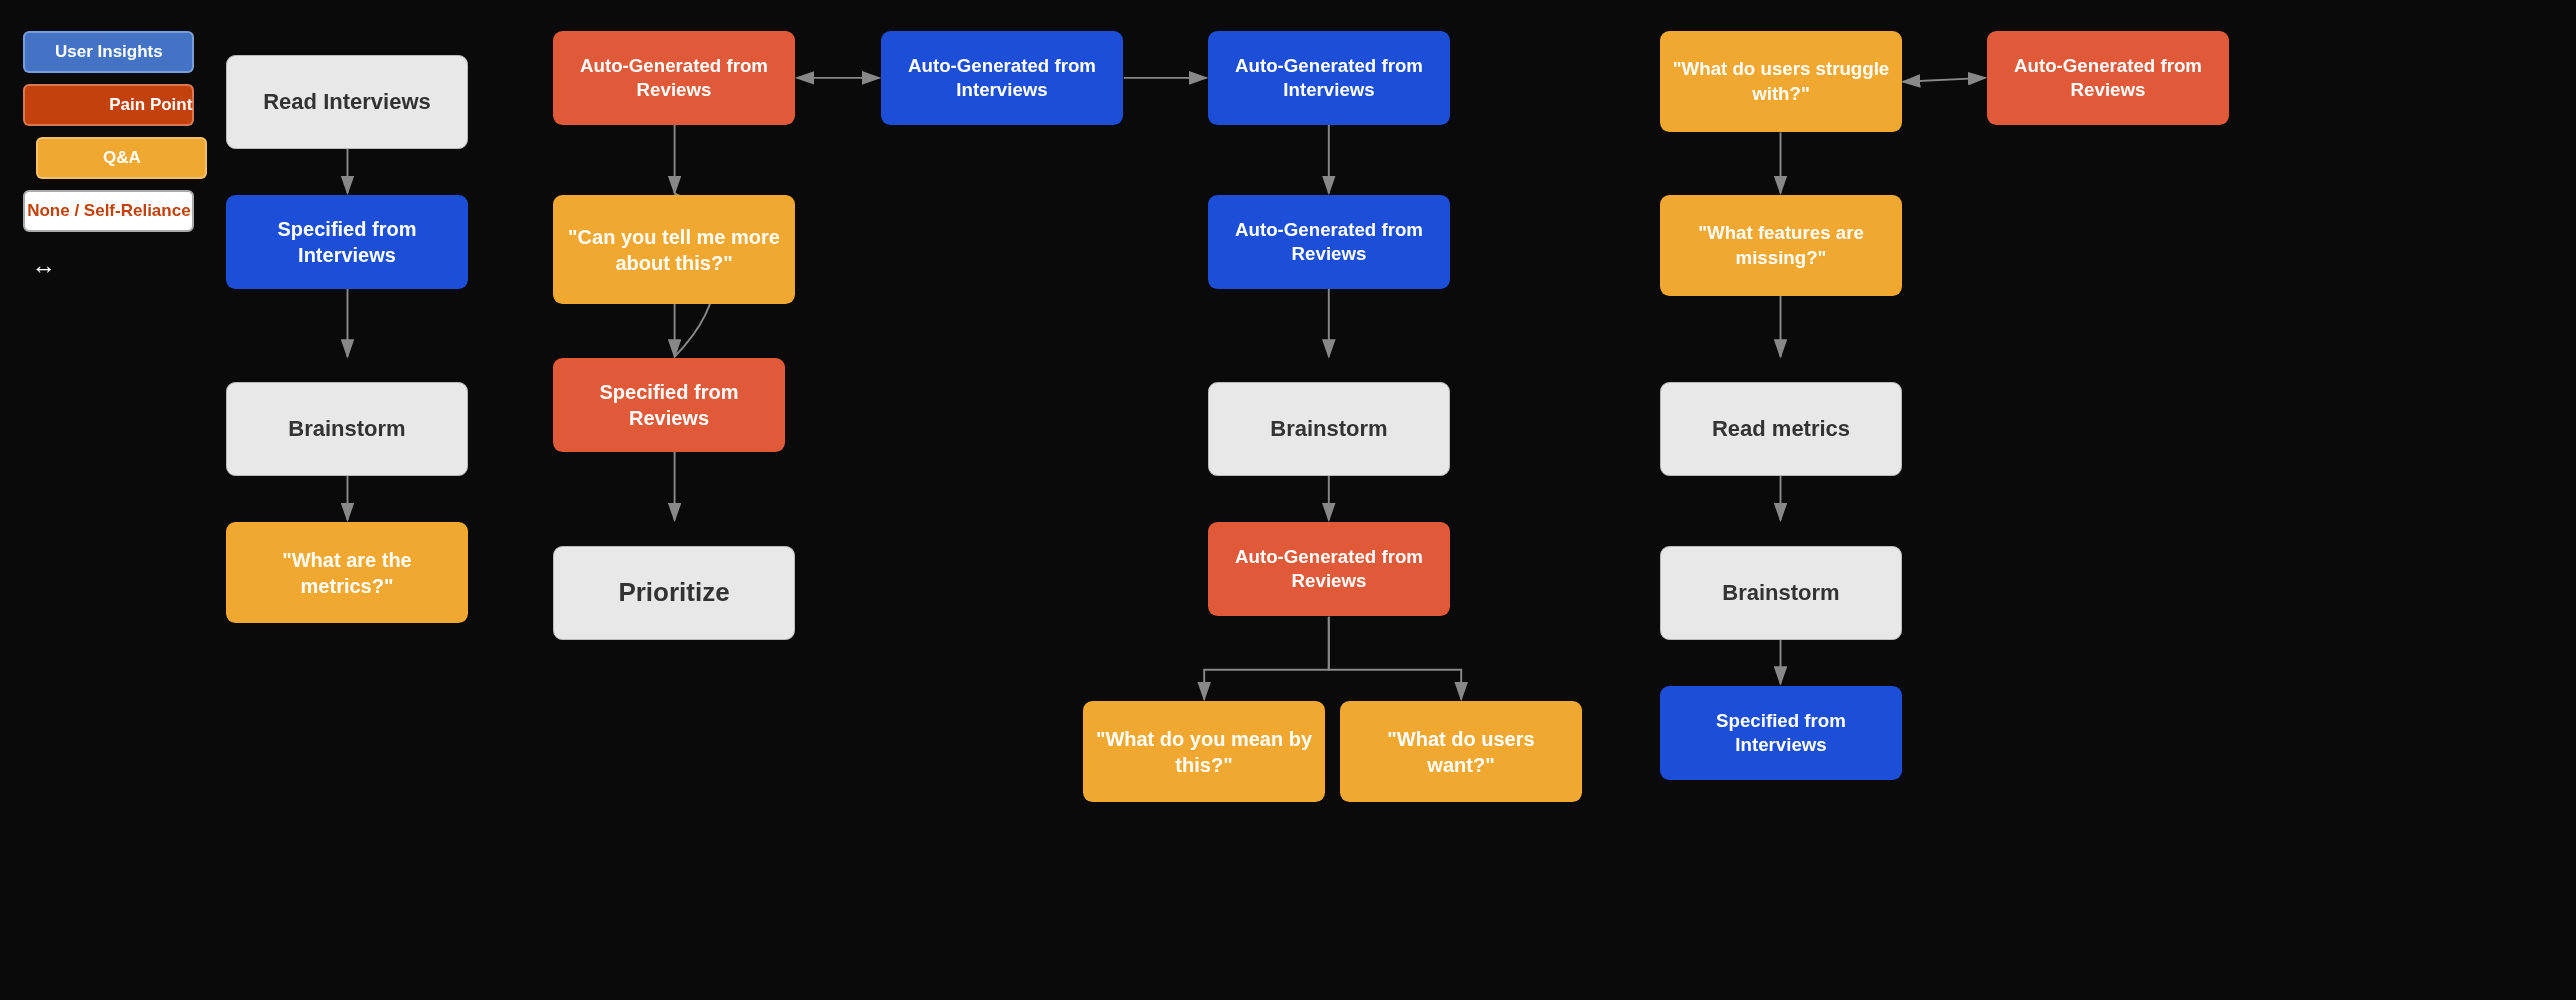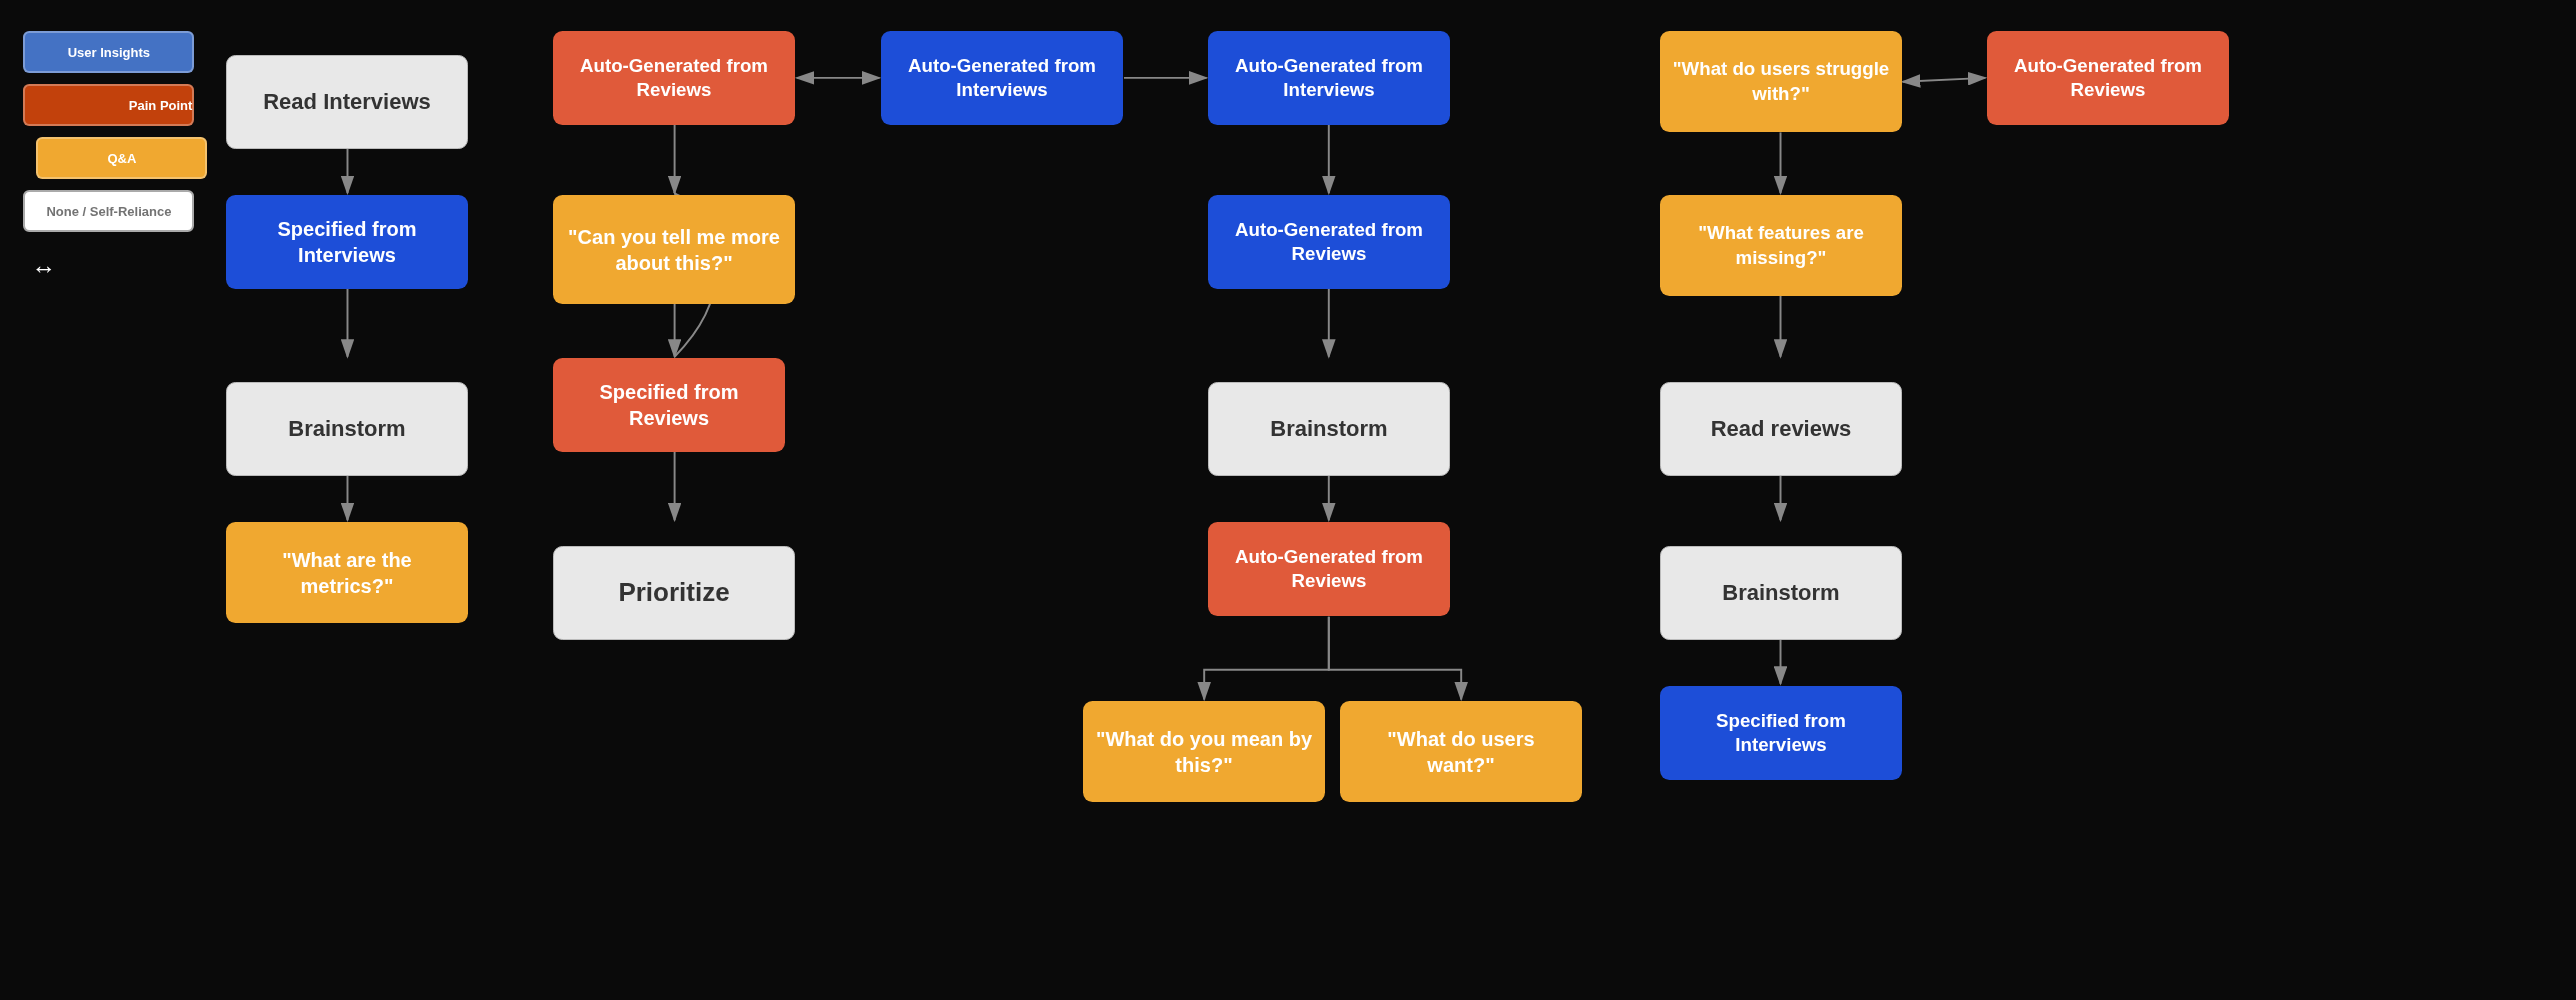--- a/index.html
+++ b/index.html
@@ -21,21 +21,21 @@
       gap: 11px;
     }
 
     .legend-item {
       display: flex;
       align-items: center;
       justify-content: center;
       width: 171px;
       height: 42px;
       border-radius: 6.2px;
-      font-size: 13px;
+      font-size: 17px;
       font-weight: 600;
       color: white;
       border: 2.3px solid rgba(255,255,255,0.3);
     }
     .legend-item.user-insights { background: #4472C4; }
     .legend-item.pain-point { background: #c2410c; justify-content: flex-end; }
     .legend-item.qa { background: #F0A830; margin-left: 13px; }
     .legend-item.none {
       background: white;
       color: #333;
@@ -96,21 +96,21 @@
   <div class="legend-item user-insights">
     <span>User Insights</span>
   </div>
   <div class="legend-item pain-point">
     <span>Pain Point</span>
   </div>
   <div class="legend-item qa">
     <span>Q&amp;A</span>
   </div>
   <div class="legend-item none">
-    <span style="color:#737373">None / Self-Reliance</span>
+    <span style="color:#c2410c">None / Self-Reliance</span>
   </div>
   <div class="legend-arrow">↔</div>
 </div>
 
 <div class="diagram">
   <svg class="arrows-svg" xmlns="http://www.w3.org/2000/svg" viewBox="0 0 3000 1284" width="2338" height="1000">
     <defs>
       <marker id="arrowhead" markerWidth="10" markerHeight="7" refX="9" refY="3.5" orient="auto">
         <polygon points="0 0, 10 3.5, 0 7" fill="#888"></polygon>
       </marker>
@@ -201,21 +201,21 @@
     "What do users want?"
   </div>
 
   <div class="node yellow" style="left:1434px; top:31px; width:242px; height:101px; font-size:18.7px;">
     "What do users struggle with?"
   </div>
   <div class="node yellow" style="left:1434px; top:195px; width:242px; height:101px; font-size:18.7px;">
     "What features are missing?"
   </div>
   <div class="node gray" style="left:1434px; top:358px; width:242px; height:94px; font-size:22px;">
-    Read reviews
+    Read metrics
   </div>
   <div class="node gray" style="left:1434px; top:522px; width:242px; height:94px; font-size:22px;">
     Brainstorm
   </div>
   <div class="node blue" style="left:1434px; top:686px; width:242px; height:94px; font-size:18.7px;">
     Specified from Interviews
   </div>
 
   <div class="node orange" style="left:1761px; top:31px; width:242px; height:94px; font-size:18.7px;">
     Auto-Generated from Reviews

